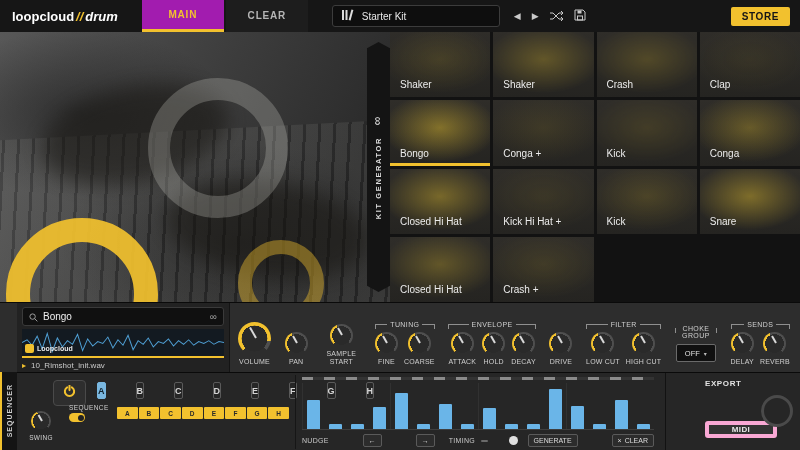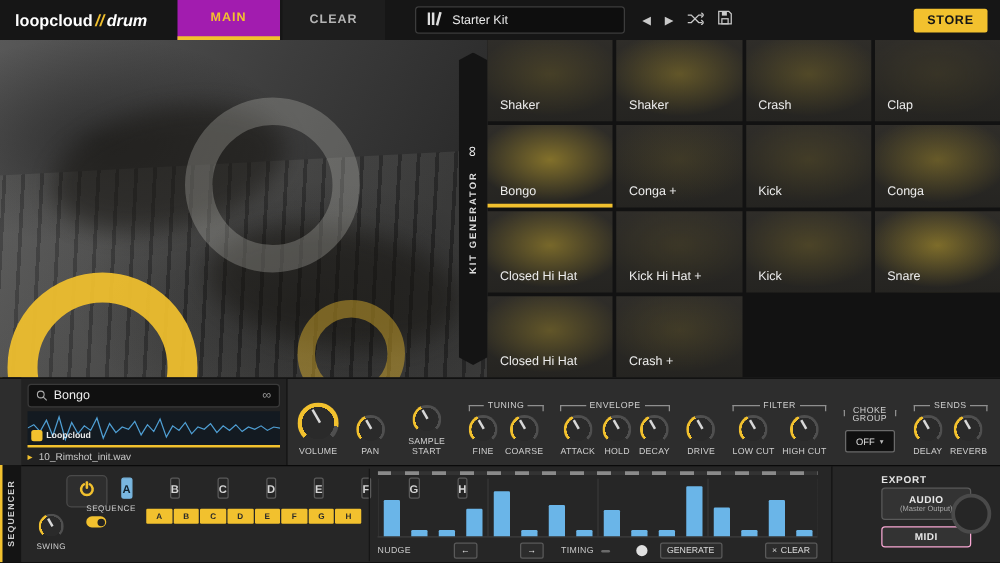--- a/index.html
+++ b/index.html
@@ -169,21 +169,21 @@
   .export-block{position:absolute;left:648px;top:0;width:135px;height:78px;border-left:1px solid #121212;
     box-sizing:border-box;}
   .export-title{position:absolute;left:11px;top:6px;font-size:8px;font-weight:bold;color:#e2e2e2;
     letter-spacing:.6px;margin-left:28px;}
   .export-audio{position:absolute;left:11px;top:17px;width:72px;height:26px;background:#333;
     border:1px solid #5a5a5a;border-radius:3px;color:#e8e8e8;display:flex;flex-direction:column;
     align-items:center;justify-content:center;gap:1px;padding:0;}
   .export-audio .a1{font-size:8px;font-weight:bold;letter-spacing:.4px;}
   .export-audio .a2{font-size:6px;color:#a8a8a8;}
   .export-midi{position:absolute;left:11px;top:48px;width:72px;height:17px;background:#333;
-    border:1px solid #f9a8d4;border-radius:3px;color:#e8e8e8;font-size:8px;font-weight:bold;
+    border:4px solid #f9a8d4;border-radius:3px;color:#e8e8e8;font-size:8px;font-weight:bold;
     letter-spacing:.4px;display:flex;align-items:center;justify-content:center;padding:0;}
   .export-knob{position:absolute;left:95px;top:22px;width:32px;height:32px;border-radius:50%;
     background:#262626;border:3px solid #4a4a4a;box-sizing:border-box;cursor:pointer;}
 </style>
 </head>
 <body>
 
 <div class="app" style="--yellow: #f2c12e; --blue: #6ab5e8;">
 
   <header class="topbar">
@@ -528,22 +528,18 @@
         <button class="mini-btn">GENERATE</button>
         <button class="mini-btn">
           <span>×</span>
           <span>CLEAR</span>
         </button>
       </div>
     </div>
 
     <div class="export-block">
       <div class="export-title">EXPORT</div>
-      <button class="export-audio">
-        <span class="a1">AUDIO</span>
-        <span class="a2">(Master Output)</span>
-      </button>
       <button class="export-midi">MIDI</button>
       <div class="export-knob"></div>
     </div>
   </section>
 
 </div>
 
 </body></html>

